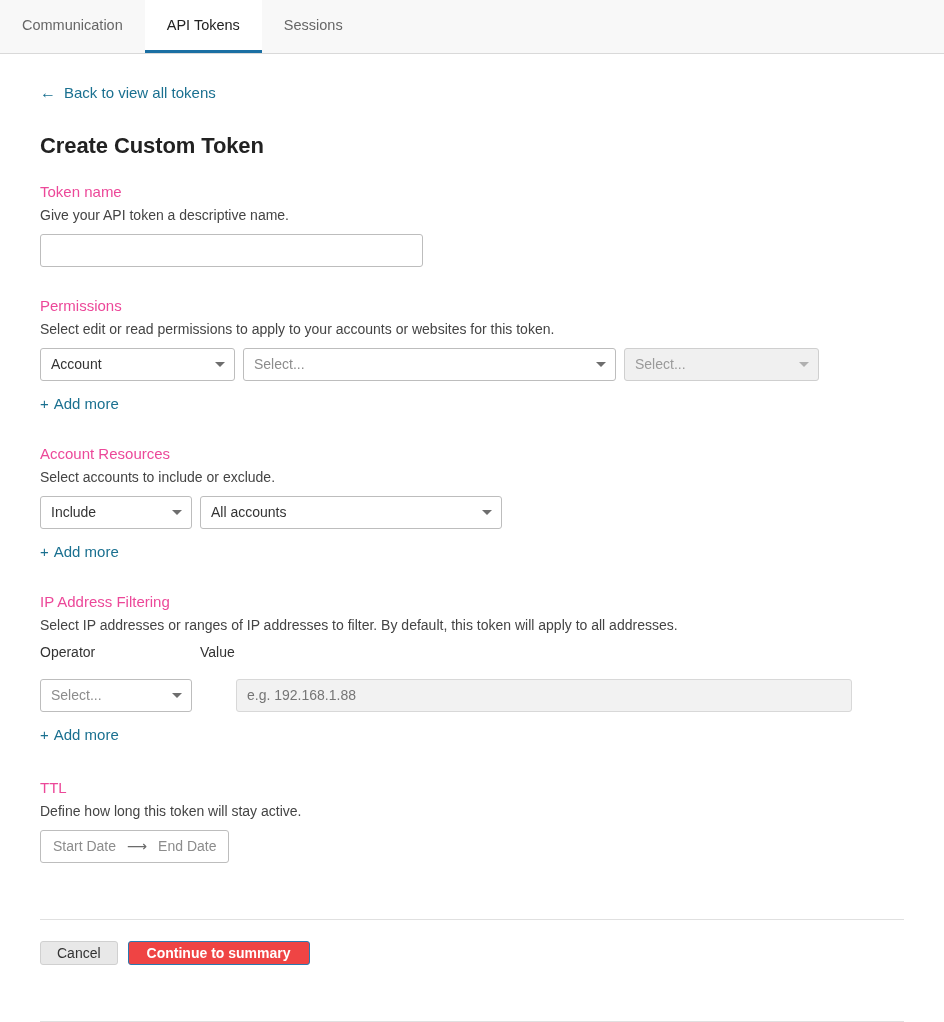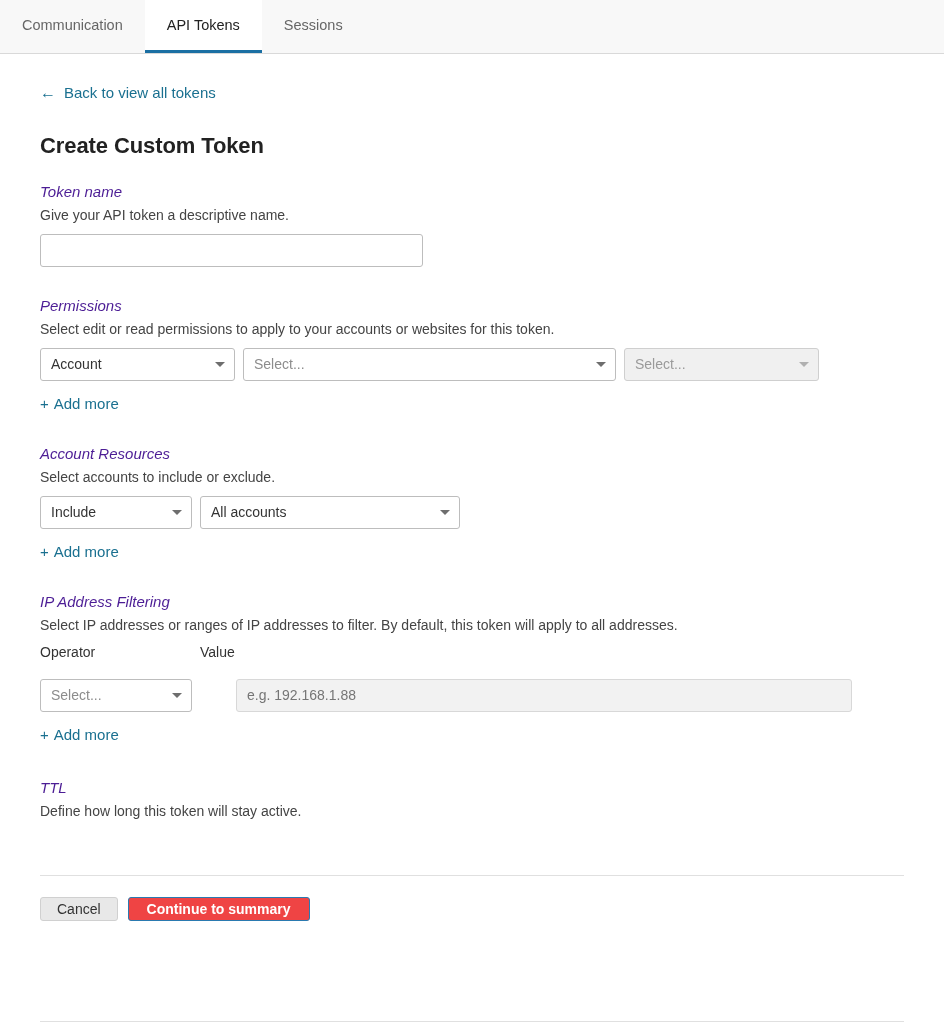--- a/index.html
+++ b/index.html
@@ -58,23 +58,22 @@
     font-size: 22px;
     font-weight: bold;
     color: #222222;
     margin: 31px 0 0 0;
     letter-spacing: -0.1px;
   }
 
   .section { margin-top: 24px; }
   .section-label {
     font-size: 15px;
-    color: #4c1d95;
+    color: #ec4899;
     margin-bottom: 7px;
-    font-style: italic;
   }
   .section-desc {
     font-size: 14px;
     color: #444444;
     margin-bottom: 11px;
   }
 
   .text-input {
     width: 383px;
     height: 33px;
@@ -115,21 +114,21 @@
     border-left: 5px solid transparent;
     border-right: 5px solid transparent;
     border-top: 5px solid #6e6e6e;
   }
   .sel.disabled .caret { border-top-color: #b0b0b0; }
 
   .w-perm-1 { width: 195px; align-items: center; }
   .w-perm-2 { width: 373px; }
   .w-perm-3 { width: 195px; }
   .w-res-1  { width: 152px; }
-  .w-res-2  { width: 260px; }
+  .w-res-2  { width: 302px; }
   .w-ip-1   { width: 152px; }
 
   .value-input {
     width: 616px;
     height: 33px;
     border: 1px solid #d8d8d8;
     border-radius: 3px;
     background: #f2f2f2;
     padding: 0 10px;
     font-size: 14px;
@@ -314,20 +313,25 @@
       <div class="add-more">
         <span class="plus">+</span>
         <span>Add more</span>
       </div>
     </div>
 
     
     <div class="section" style="margin-top:35px;">
       <div class="section-label">TTL</div>
       <div class="section-desc">Define how long this token will stay active.</div>
+      <div class="daterange">
+        <span>Start Date</span>
+        <span class="dr-arrow">⟶</span>
+        <span>End Date</span>
+      </div>
     </div>
 
     
     <div class="divider"></div>
     <div class="actions">
       <button class="btn btn-cancel">Cancel</button>
       <button class="btn btn-primary">Continue to summary</button>
     </div>
 
   </div>

